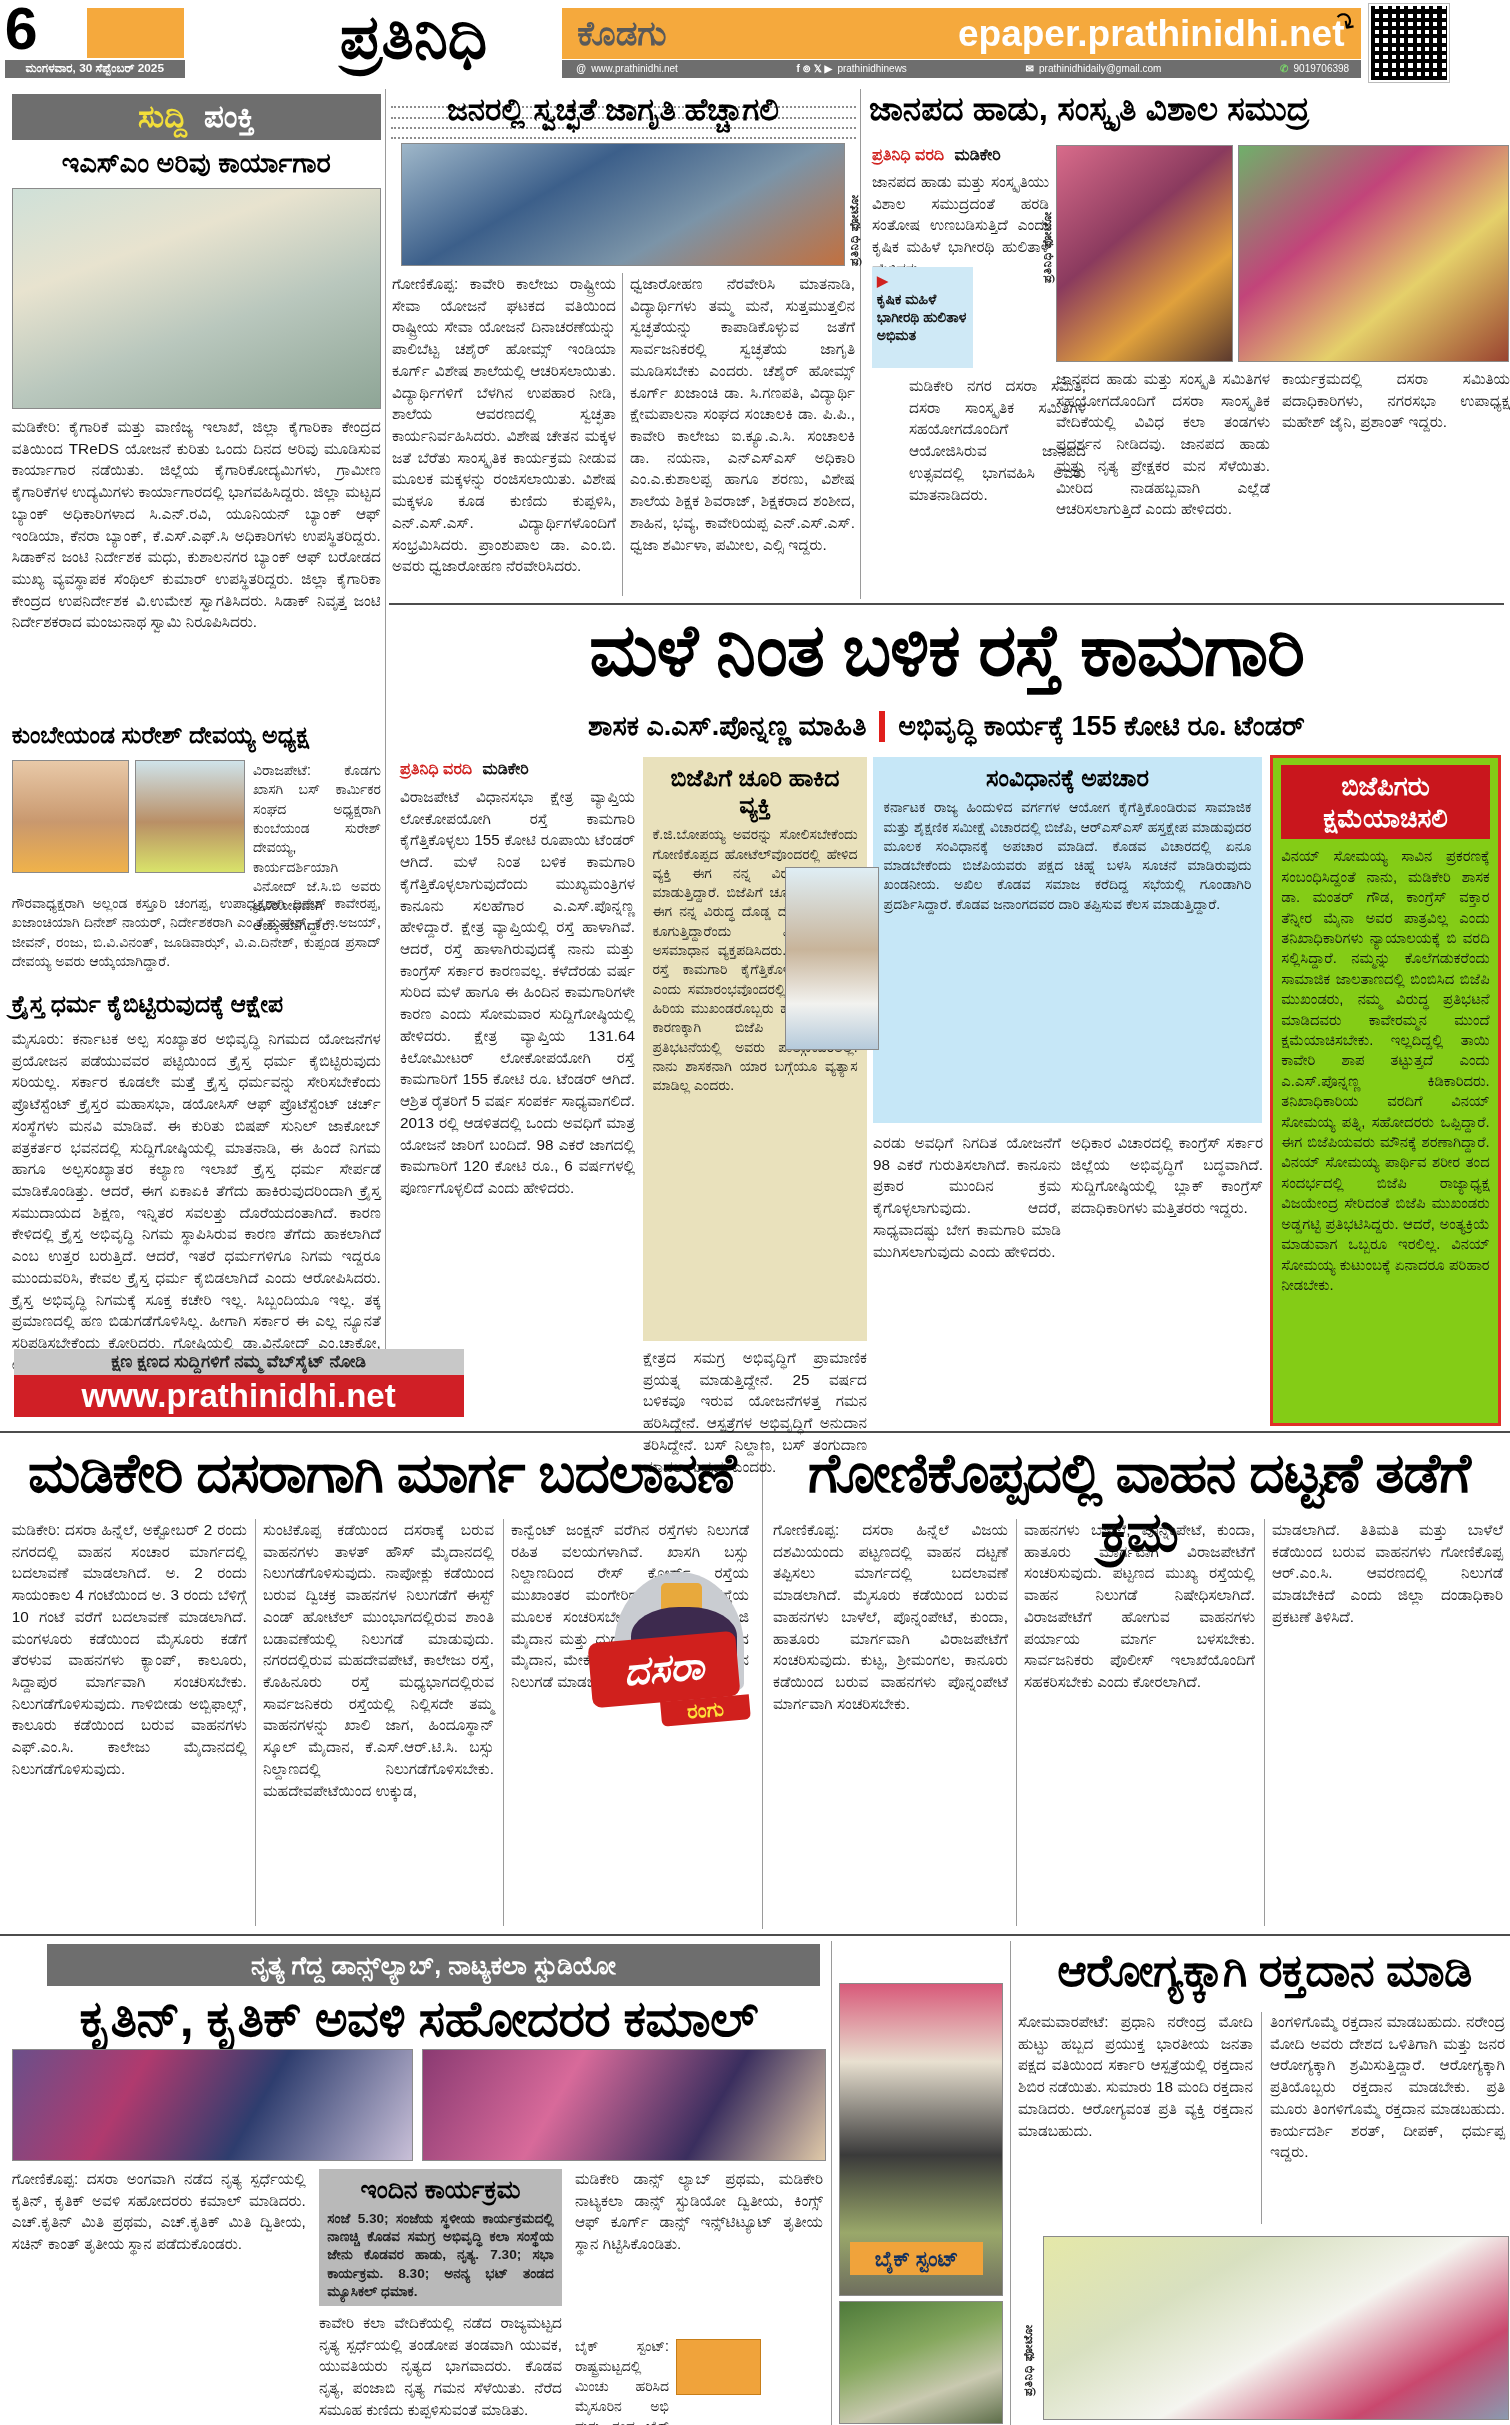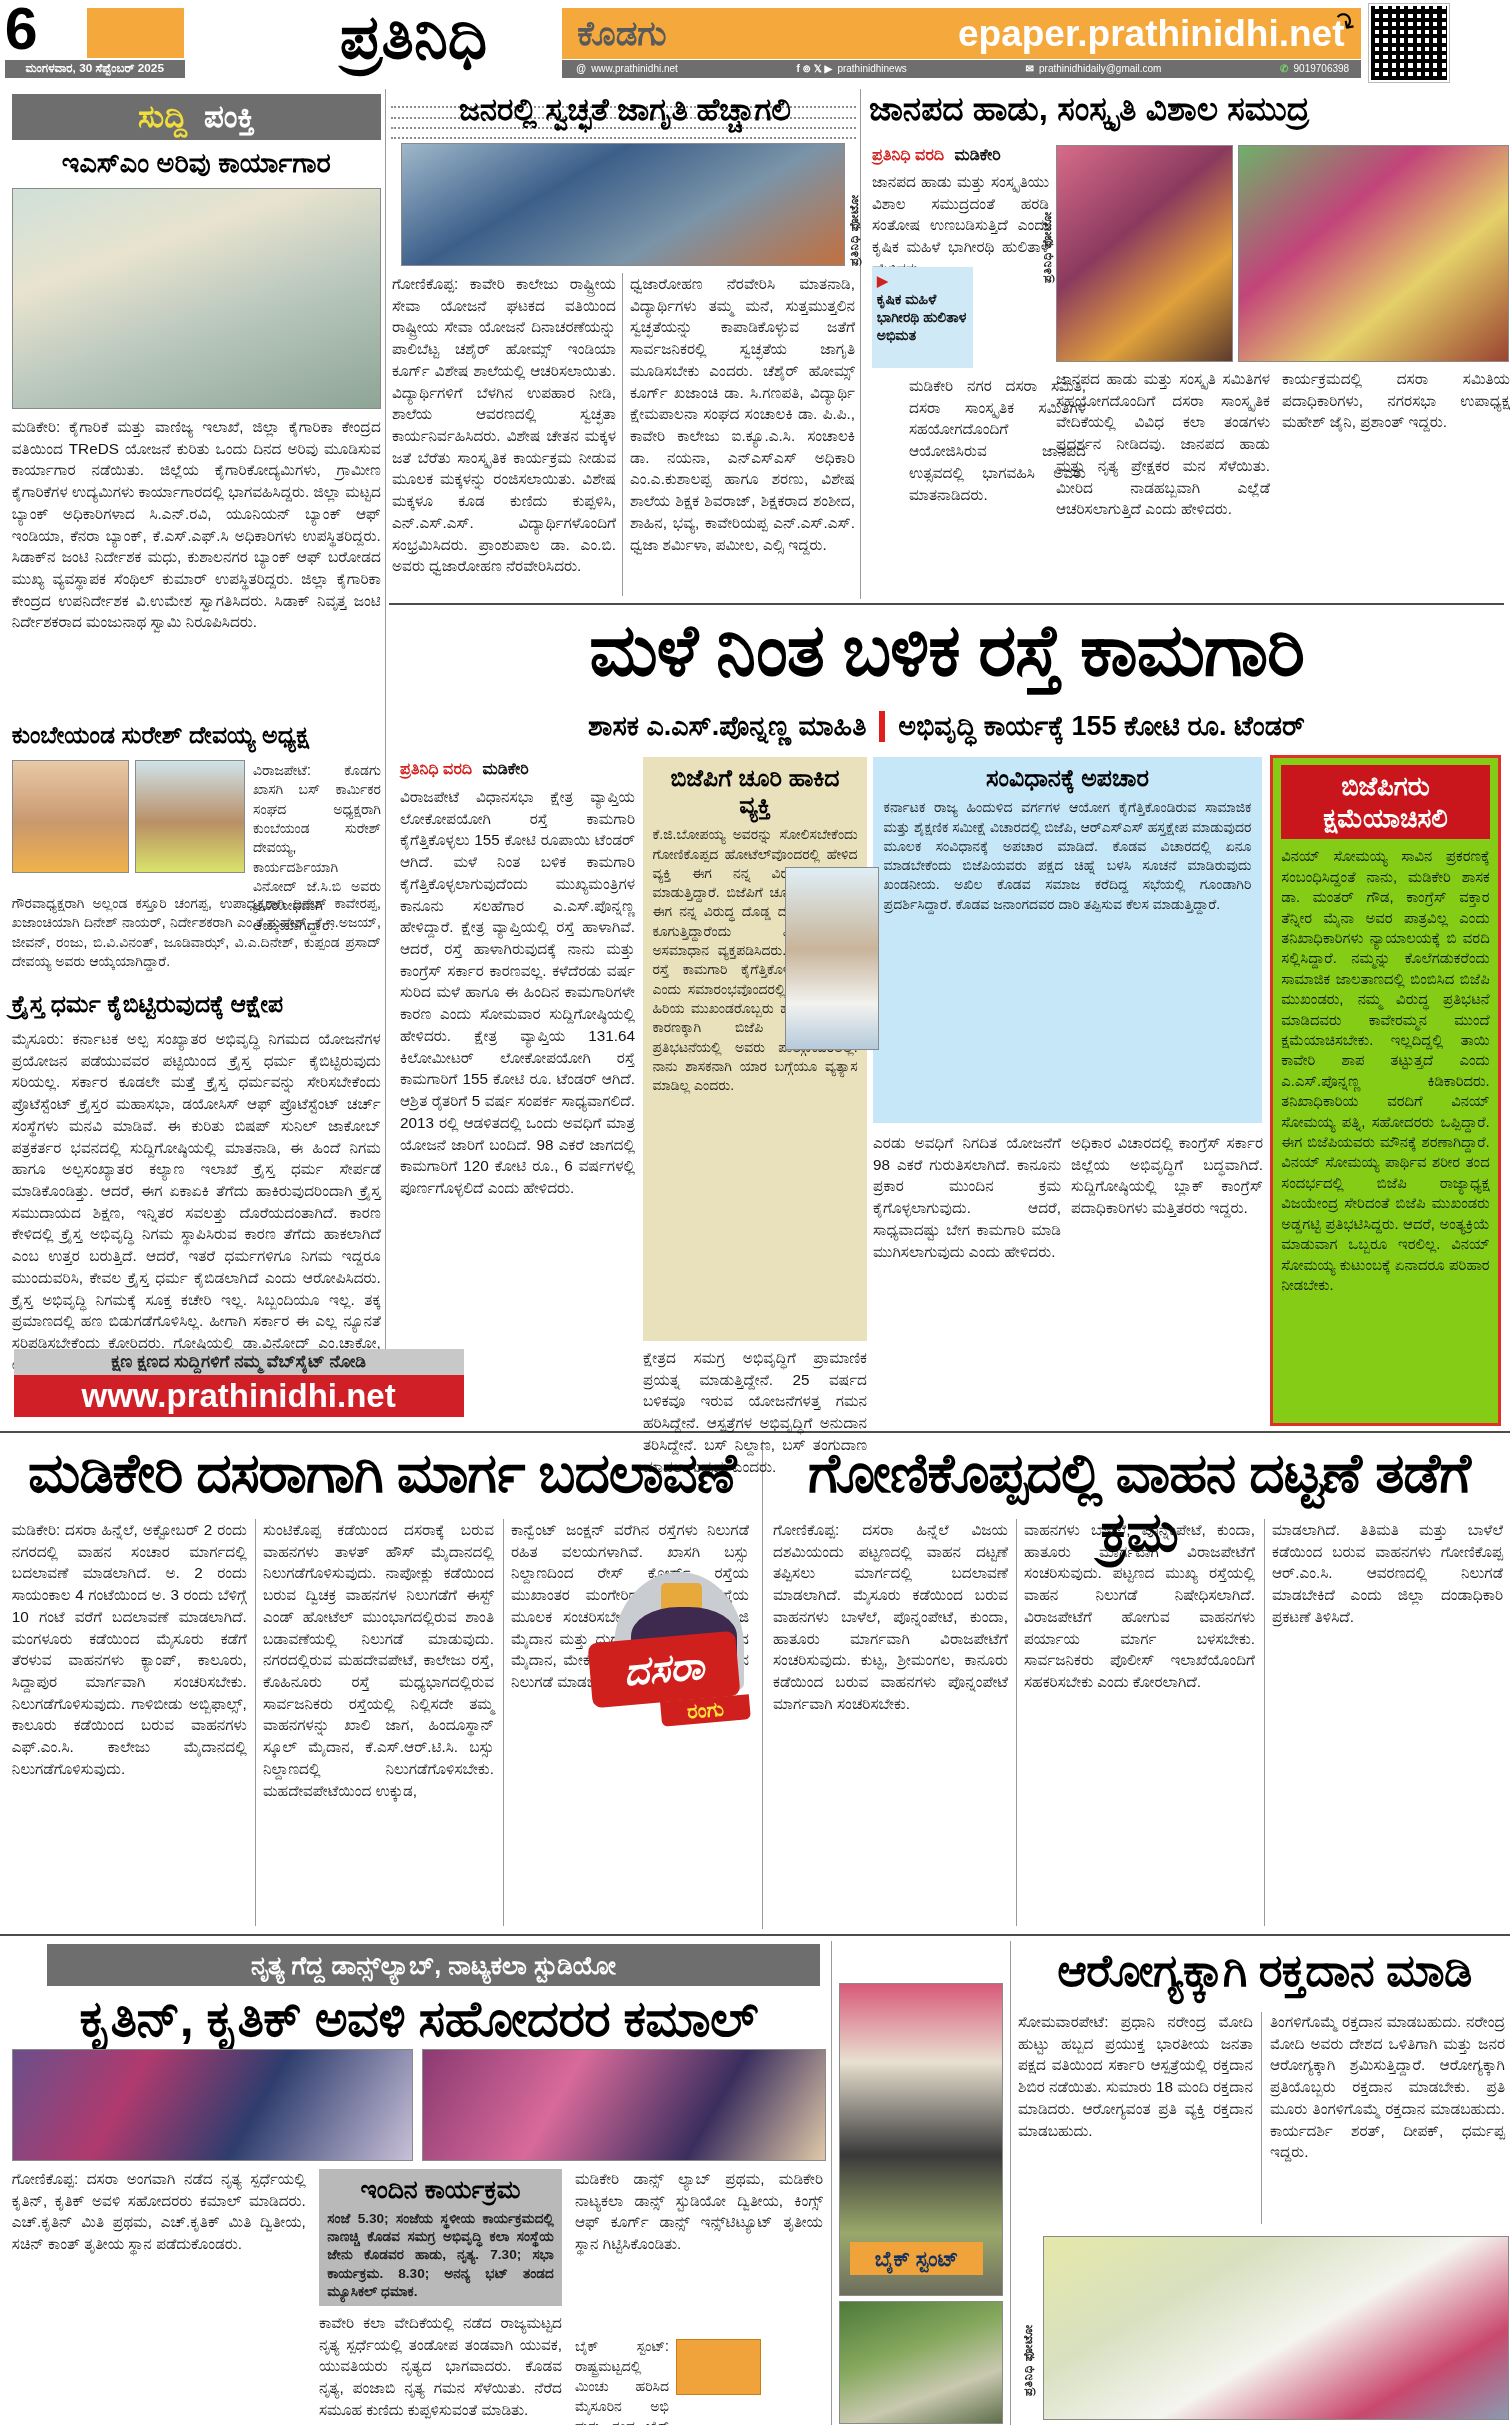--- a/index.html
+++ b/index.html
@@ -105,21 +105,21 @@
        background:linear-gradient(180deg,#cfe3ea 0%,#b98f66 55%,#d9e36a 100%);"></div>
   <div class="abs body-sm" style="left:253px;top:761px;width:128px;height:118px;">ವಿರಾಜಪೇಟೆ: ಕೊಡಗು ಖಾಸಗಿ ಬಸ್ ಕಾರ್ಮಿಕರ ಸಂಘದ ಅಧ್ಯಕ್ಷರಾಗಿ ಕುಂಬೆಯಂಡ ಸುರೇಶ್ ದೇವಯ್ಯ, ಕಾರ್ಯದರ್ಶಿಯಾಗಿ ವಿನೋದ್ ಜೆ.ಸಿ.ಬಿ ಅವರು ಅವಿರೋಧವಾಗಿ ಆಯ್ಕೆಯಾಗಿದ್ದಾರೆ.</div>
   <div class="abs body-sm" style="left:11.8px;top:882px;width:369px;height:106px;margin-top:12px;">ಗೌರವಾಧ್ಯಕ್ಷರಾಗಿ ಅಲ್ಲಂಡ ಕಸ್ತೂರಿ ಚಂಗಪ್ಪ, ಉಪಾಧ್ಯಕ್ಷರಾಗಿ ದಿನೇಶ್ ಕಾವೇರಪ್ಪ, ಖಜಾಂಚಿಯಾಗಿ ದಿನೇಶ್ ನಾಯರ್, ನಿರ್ದೇಶಕರಾಗಿ ಎಂ.ಕೆ.ಮಹೇಶ್, ಕೆ.ಇ.ಅಜಯ್, ಜೀವನ್, ರಂಜು, ಬಿ.ವಿ.ವಿನಂತ್, ಜೂಡಿವಾಝ್, ವಿ.ಎ.ದಿನೇಶ್, ಕುಪ್ಪಂಡ ಪ್ರಸಾದ್ ದೇವಯ್ಯ ಅವರು ಆಯ್ಕೆಯಾಗಿದ್ದಾರೆ.</div>
 
   <div class="abs hl" style="left:11.8px;top:992px;width:369px;font-size:23.6px;">ಕ್ರೈಸ್ತ ಧರ್ಮ ಕೈಬಿಟ್ಟಿರುವುದಕ್ಕೆ ಆಕ್ಷೇಪ</div>
   <div class="abs body-txt" style="left:11.8px;top:1028px;width:369px;height:316px;">ಮೈಸೂರು: ಕರ್ನಾಟಕ ಅಲ್ಪ ಸಂಖ್ಯಾತರ ಅಭಿವೃದ್ಧಿ ನಿಗಮದ ಯೋಜನೆಗಳ ಪ್ರಯೋಜನ ಪಡೆಯುವವರ ಪಟ್ಟಿಯಿಂದ ಕ್ರೈಸ್ತ ಧರ್ಮ ಕೈಬಿಟ್ಟಿರುವುದು ಸರಿಯಲ್ಲ. ಸರ್ಕಾರ ಕೂಡಲೇ ಮತ್ತೆ ಕ್ರೈಸ್ತ ಧರ್ಮವನ್ನು ಸೇರಿಸಬೇಕೆಂದು ಪ್ರೊಟೆಸ್ಟೆಂಟ್ ಕ್ರೈಸ್ತರ ಮಹಾಸಭಾ, ಡಯೋಸಿಸ್ ಆಫ್ ಪ್ರೊಟೆಸ್ಟೆಂಟ್ ಚರ್ಚ್ ಸಂಸ್ಥೆಗಳು ಮನವಿ ಮಾಡಿವೆ. ಈ ಕುರಿತು ಬಿಷಪ್ ಸುನಿಲ್ ಜಾಕೋಬ್ ಪತ್ರಕರ್ತರ ಭವನದಲ್ಲಿ ಸುದ್ದಿಗೋಷ್ಠಿಯಲ್ಲಿ ಮಾತನಾಡಿ, ಈ ಹಿಂದೆ ನಿಗಮ ಹಾಗೂ ಅಲ್ಪಸಂಖ್ಯಾತರ ಕಲ್ಯಾಣ ಇಲಾಖೆ ಕ್ರೈಸ್ತ ಧರ್ಮ ಸೇರ್ಪಡೆ ಮಾಡಿಕೊಂಡಿತ್ತು. ಆದರೆ, ಈಗ ಏಕಾಏಕಿ ತೆಗೆದು ಹಾಕಿರುವುದರಿಂದಾಗಿ ಕ್ರೈಸ್ತ ಸಮುದಾಯದ ಶಿಕ್ಷಣ, ಇನ್ನಿತರ ಸವಲತ್ತು ದೊರೆಯದಂತಾಗಿದೆ. ಕಾರಣ ಕೇಳಿದಲ್ಲಿ ಕ್ರೈಸ್ತ ಅಭಿವೃದ್ಧಿ ನಿಗಮ ಸ್ಥಾಪಿಸಿರುವ ಕಾರಣ ತೆಗೆದು ಹಾಕಲಾಗಿದೆ ಎಂಬ ಉತ್ತರ ಬರುತ್ತಿದೆ. ಆದರೆ, ಇತರೆ ಧರ್ಮಗಳಿಗೂ ನಿಗಮ ಇದ್ದರೂ ಮುಂದುವರಿಸಿ, ಕೇವಲ ಕ್ರೈಸ್ತ ಧರ್ಮ ಕೈಬಿಡಲಾಗಿದೆ ಎಂದು ಆರೋಪಿಸಿದರು. ಕ್ರೈಸ್ತ ಅಭಿವೃದ್ಧಿ ನಿಗಮಕ್ಕೆ ಸೂಕ್ತ ಕಚೇರಿ ಇಲ್ಲ. ಸಿಬ್ಬಂದಿಯೂ ಇಲ್ಲ. ತಕ್ಕ ಪ್ರಮಾಣದಲ್ಲಿ ಹಣ ಬಿಡುಗಡೆಗೊಳಿಸಿಲ್ಲ. ಹೀಗಾಗಿ ಸರ್ಕಾರ ಈ ಎಲ್ಲ ನ್ಯೂನತೆ ಸರಿಪಡಿಸಬೇಕೆಂದು ಕೋರಿದರು. ಗೋಷ್ಠಿಯಲ್ಲಿ ಡಾ.ವಿನೋದ್ ಎಂ.ಚಾಕೋ, ಅಲೆಕ್ಸ್ ಮೈಕೆಲ್, ಶಿವಕುಮಾರ್, ಫ್ರಾನ್ಸಿಸ್ ಸೇವಿಯರ್ ಇದ್ದರು.</div>
 
   <div class="abs center" style="left:13.6px;top:1349px;width:450px;height:26px;background:#c8c8c8;color:#222;font-size:17px;font-weight:bold;line-height:26px;">ಕ್ಷಣ ಕ್ಷಣದ ಸುದ್ದಿಗಳಿಗೆ ನಮ್ಮ ವೆಬ್‌ಸೈಟ್ ನೋಡಿ</div>
   <div class="abs center" style="left:13.6px;top:1375px;width:450px;height:42px;background:#D01F26;color:#fff;font-size:33px;font-weight:bold;line-height:42px;">www.prathinidhi.net</div>
 
-  <div class="abs hl center" style="left:392px;top:93px;width:466px;font-size:31px;">ಜನರಲ್ಲಿ ಸ್ವಚ್ಛತೆ ಜಾಗೃತಿ ಹೆಚ್ಚಾಗಲಿ</div>
+  <div class="abs hl center" style="left:380px;top:93px;width:466px;font-size:31px;">ಜನರಲ್ಲಿ ಸ್ವಚ್ಛತೆ ಜಾಗೃತಿ ಹೆಚ್ಚಾಗಲಿ</div>
   <div class="abs photo" style="left:401px;top:143px;width:444px;height:123px;
        background:linear-gradient(150deg,#9fb7c9 0%,#3c5f8a 35%,#7b94a8 65%,#c2703f 100%);"></div>
   <div class="abs vcap" style="left:847px;top:148px;height:118px;">ಪ್ರತಿನಿಧಿ ಫೋಟೋ</div>
   <div class="abs body-txt" style="left:392px;top:273px;width:224px;height:323px;">ಗೋಣಿಕೊಪ್ಪ: ಕಾವೇರಿ ಕಾಲೇಜು ರಾಷ್ಟ್ರೀಯ ಸೇವಾ ಯೋಜನೆ ಘಟಕದ ವತಿಯಿಂದ ರಾಷ್ಟ್ರೀಯ ಸೇವಾ ಯೋಜನೆ ದಿನಾಚರಣೆಯನ್ನು ಪಾಲಿಬೆಟ್ಟ ಚಶೈರ್ ಹೋಮ್ಸ್ ಇಂಡಿಯಾ ಕೂರ್ಗ್ ವಿಶೇಷ ಶಾಲೆಯಲ್ಲಿ ಆಚರಿಸಲಾಯಿತು. ವಿದ್ಯಾರ್ಥಿಗಳಿಗೆ ಬೆಳಗಿನ ಉಪಹಾರ ನೀಡಿ, ಶಾಲೆಯ ಆವರಣದಲ್ಲಿ ಸ್ವಚ್ಛತಾ ಕಾರ್ಯನಿರ್ವಹಿಸಿದರು. ವಿಶೇಷ ಚೇತನ ಮಕ್ಕಳ ಜತೆ ಬೆರೆತು ಸಾಂಸ್ಕೃತಿಕ ಕಾರ್ಯಕ್ರಮ ನೀಡುವ ಮೂಲಕ ಮಕ್ಕಳನ್ನು ರಂಜಿಸಲಾಯಿತು. ವಿಶೇಷ ಮಕ್ಕಳೂ ಕೂಡ ಕುಣಿದು ಕುಪ್ಪಳಿಸಿ, ಎನ್.ಎಸ್.ಎಸ್. ವಿದ್ಯಾರ್ಥಿಗಳೊಂದಿಗೆ ಸಂಭ್ರಮಿಸಿದರು. ಪ್ರಾಂಶುಪಾಲ ಡಾ. ಎಂ.ಬಿ. ಅವರು ಧ್ವಜಾರೋಹಣ ನೆರವೇರಿಸಿದರು.</div>
   <div class="abs body-txt" style="left:630px;top:273px;width:225px;height:323px;">ಧ್ವಜಾರೋಹಣ ನೆರವೇರಿಸಿ ಮಾತನಾಡಿ, ವಿದ್ಯಾರ್ಥಿಗಳು ತಮ್ಮ ಮನೆ, ಸುತ್ತಮುತ್ತಲಿನ ಸ್ವಚ್ಛತೆಯನ್ನು ಕಾಪಾಡಿಕೊಳ್ಳುವ ಜತೆಗೆ ಸಾರ್ವಜನಿಕರಲ್ಲಿ ಸ್ವಚ್ಛತೆಯ ಜಾಗೃತಿ ಮೂಡಿಸಬೇಕು ಎಂದರು. ಚೆಶೈರ್ ಹೋಮ್ಸ್ ಕೂರ್ಗ್ ಖಜಾಂಚಿ ಡಾ. ಸಿ.ಗಣಪತಿ, ವಿದ್ಯಾರ್ಥಿ ಕ್ಷೇಮಪಾಲನಾ ಸಂಘದ ಸಂಚಾಲಕಿ ಡಾ. ಪಿ.ಪಿ., ಕಾವೇರಿ ಕಾಲೇಜು ಐ.ಕ್ಯೂ.ಎ.ಸಿ. ಸಂಚಾಲಕಿ ಡಾ. ನಯನಾ, ಎನ್‌ಎಸ್‌ಎಸ್ ಅಧಿಕಾರಿ ಎಂ.ಎ.ಕುಶಾಲಪ್ಪ ಹಾಗೂ ಶರಣು, ವಿಶೇಷ ಶಾಲೆಯ ಶಿಕ್ಷಕ ಶಿವರಾಜ್, ಶಿಕ್ಷಕರಾದ ಶಂಶೀದ, ಶಾಹಿನ, ಭವ್ಯ, ಕಾವೇರಿಯಪ್ಪ ಎನ್.ಎಸ್.ಎಸ್. ಧ್ವಜಾ ಶರ್ಮಿಳಾ, ಪಮೀಲ, ಎಲ್ಸಿ ಇದ್ದರು.</div>
 
   <div class="abs hl" style="left:869px;top:91px;width:640px;font-size:33px;">ಜಾನಪದ ಹಾಡು, ಸಂಸ್ಕೃತಿ ವಿಶಾಲ ಸಮುದ್ರ</div>
   <div class="abs" style="left:872px;top:146px;font-size:16px;">
     <span class="byline-red">ಪ್ರತಿನಿಧಿ ವರದಿ</span>
     <span class="byline-place" style="margin-left:5.9px;">ಮಡಿಕೇರಿ</span>

